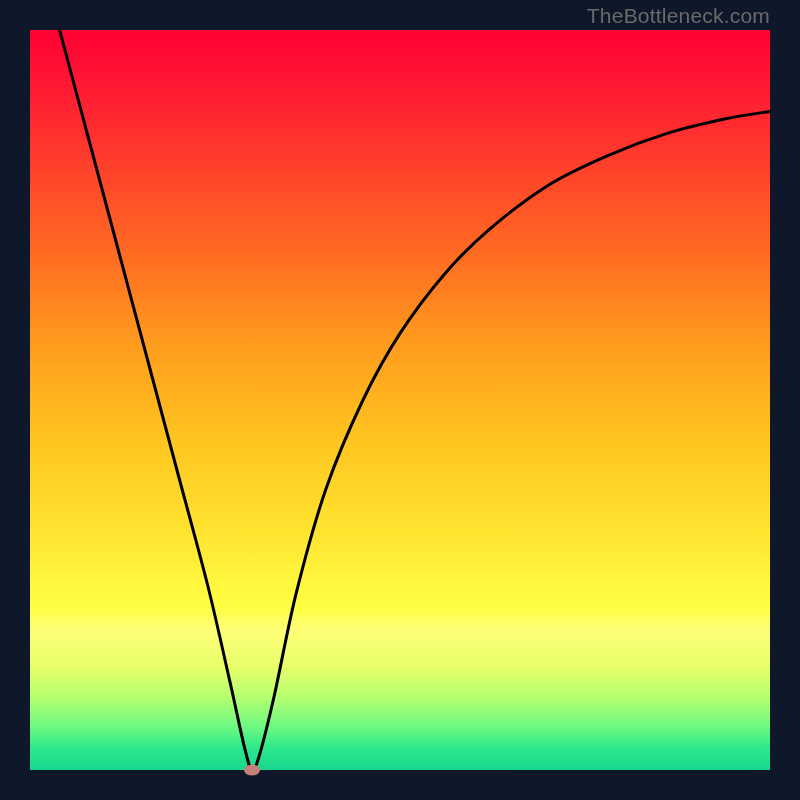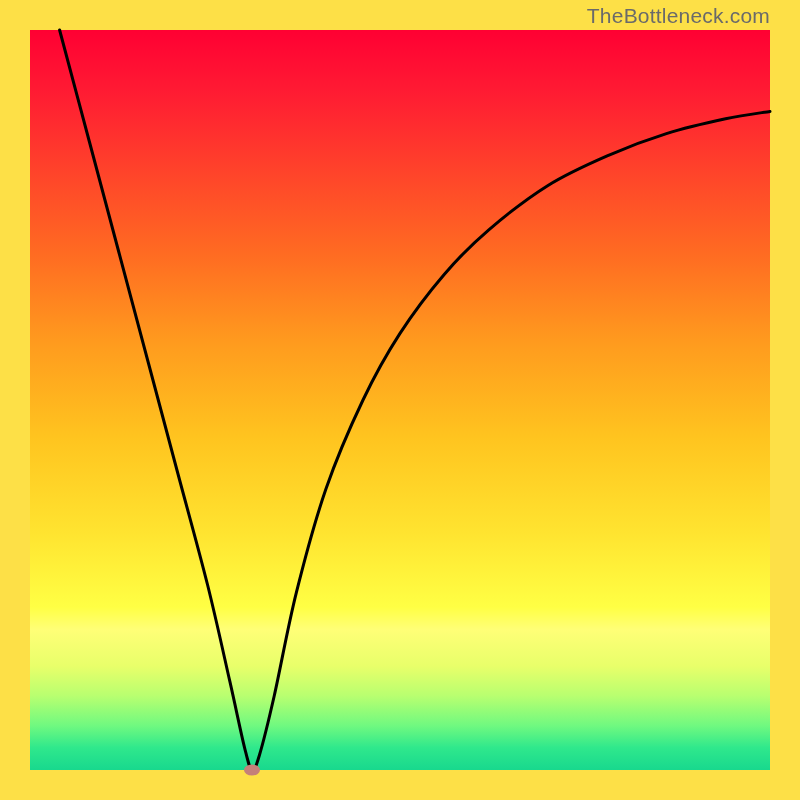--- a/index.html
+++ b/index.html
@@ -1,21 +1,21 @@
 <!DOCTYPE html>
 <html><head>
 <meta charset="utf-8">
 <style>
   * { margin: 0; padding: 0; box-sizing: border-box; }
   html, body { width: 800px; height: 800px; overflow: hidden; background: #000; font-family: Arial, Helvetica, sans-serif; }
   .frame {
     position: relative;
     width: 800px;
     height: 800px;
-    background: #fde047;
+    background: #0f172a;
   }
   .plot-area {
     position: absolute;
     left: 30px;
     top: 30px;
     width: 740px;
     height: 740px;
     background: linear-gradient(to bottom,
       #ff0033 0%,
       #ff1a33 8%,

